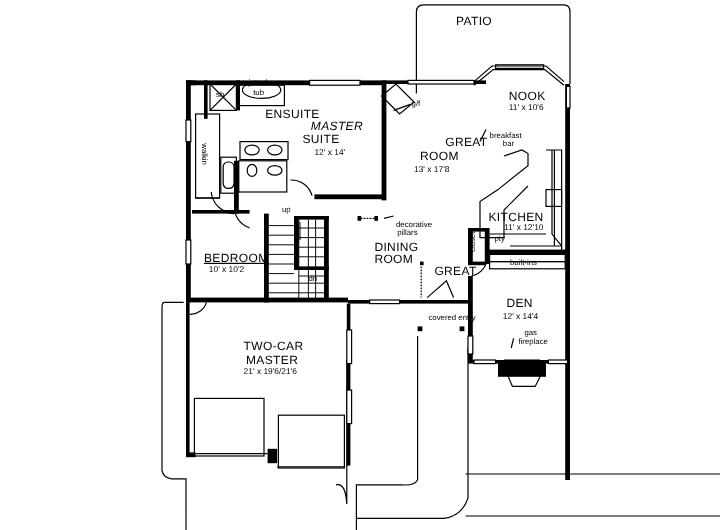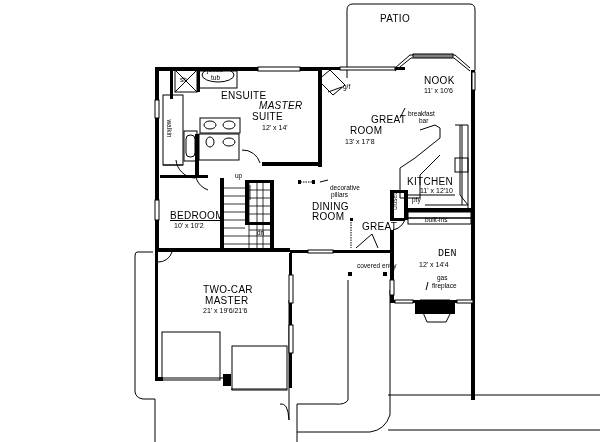--- a/index.html
+++ b/index.html
@@ -177,21 +177,21 @@
 <div class="lbl dim" style="left:420px;top:187px;">11' x 12'10</div>
 
 <div class="lbl room" style="left:170px;top:211px;text-decoration:underline;">BEDROOM</div>
 <div class="lbl dim" style="left:174px;top:222px;">10' x 10'2</div>
 
 <div class="lbl room" style="left:312px;top:202px;">DINING</div>
 <div class="lbl room" style="left:312px;top:212px;">ROOM</div>
 
 <div class="lbl room" style="left:362px;top:222px;">GREAT</div>
 
-<div class="lbl room" style="left:438px;top:249px;font-family:Liberation Mono, monospace;">DEN</div>
+<div class="lbl room" style="left:422px;top:249px;">DEN</div>
 <div class="lbl dim" style="left:419px;top:261px;">12' x 14'4</div>
 
 <div class="lbl room" style="left:203px;top:285px;">TWO-CAR</div>
 <div class="lbl room" style="left:205px;top:296px;">MASTER</div>
 <div class="lbl dim" style="left:203px;top:307px;">21' x 19'6/21'6</div>
 
 <div class="lbl note" style="left:180px;top:77px;">sh</div>
 <div class="lbl note" style="left:207px;top:67px;">jetted</div>
 <div class="lbl note" style="left:211px;top:75px;">tub</div>
 <div class="lbl note" style="left:160px;top:125px;transform:rotate(90deg);">walkin</div>

